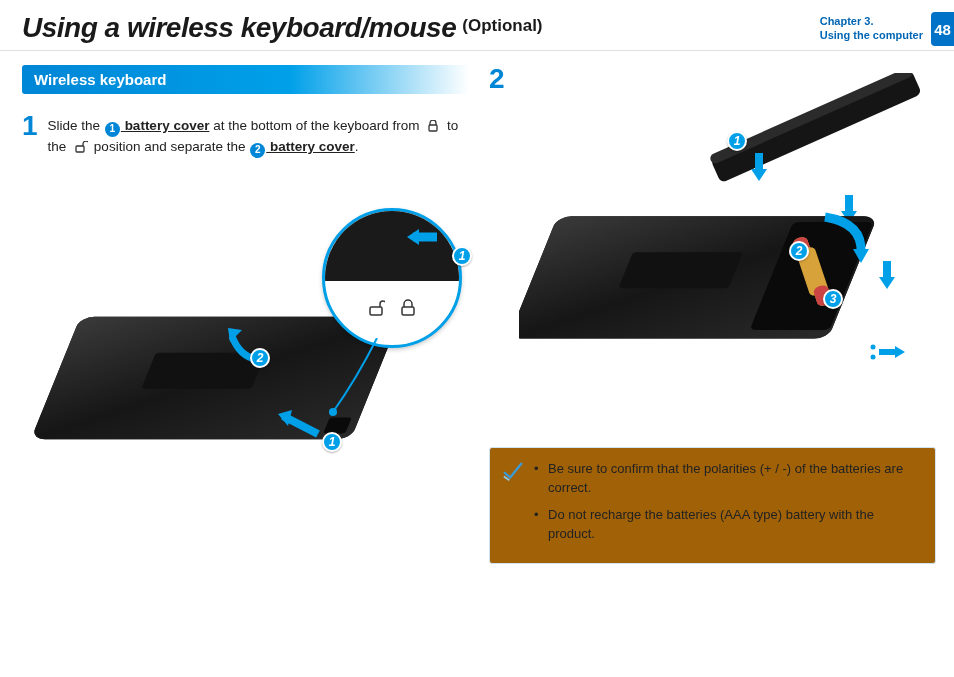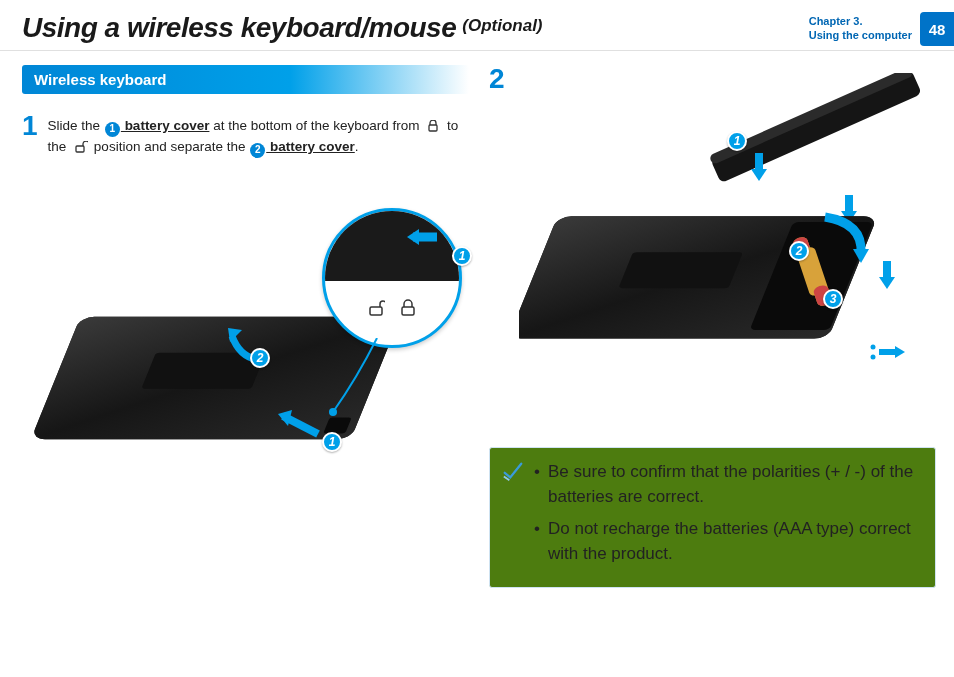--- a/index.html
+++ b/index.html
@@ -21,42 +21,41 @@
   .title-main {
     font-size: 28px;
     font-weight: 700;
     font-style: italic;
     color: #1a1a1a;
     letter-spacing: -0.5px;
   }
   .title-opt {
     font-size: 17px;
     font-weight: 700;
-    font-style: italic;
     color: #1a1a1a;
     margin-left: 6px;
     position: relative;
     top: 4px;
   }
   .chap-block {
     margin-left: auto;
     display: flex;
     align-items: stretch;
     height: 34px;
   }
   .chap-text {
     text-align: left;
     font-size: 11px;
     font-weight: 700;
     color: #0066b3;
     padding: 2px 8px 0 0;
     line-height: 1.3;
   }
   .page-badge {
-    width: 34px;
+    width: 23px;
     background: #0073c8;
     color: #fff;
     border-radius: 4px 0 0 4px;
     display: flex;
     align-items: center;
     justify-content: center;
     font-size: 15px;
     font-weight: 700;
   }
   .content {
@@ -167,26 +166,26 @@
   }
   .zoom-lock-row {
     position: absolute;
     bottom: 28px;
     width: 100%;
     display: flex;
     justify-content: center;
     gap: 14px;
   }
   .note-box {
-    background: #4d7c0f;
+    background: #a16207;
     border: 1px solid #cfe3f2;
     border-radius: 3px;
     padding: 12px 16px 12px 44px;
     position: relative;
-    font-size: 17px;
+    font-size: 13px;
     line-height: 1.45;
     margin-top: 4px;
   }
   .note-box .note-icon {
     position: absolute;
     left: 12px; top: 12px;
     width: 22px; height: 22px;
     color: #3a9bd9;
   }
   .note-box ul { list-style: none; }
@@ -387,18 +386,18 @@
       </svg>
     </div>
 
     <div class="note-box">
       <svg class="note-icon" viewBox="0 0 24 24">
         <path d="M3 14 L9 19 L21 4" stroke="#3a9bd9" stroke-width="2.5" fill="none" stroke-linecap="round"></path>
         <path d="M2 18 L8 22" stroke="#8fc8ea" stroke-width="2" fill="none"></path>
       </svg>
       <ul>
         <li>Be sure to confirm that the polarities (+ / -) of the batteries are correct.</li>
-        <li>Do not recharge the batteries (AAA type) correct with the product.</li>
+        <li>Do not recharge the batteries (AAA type) battery with the product.</li>
       </ul>
     </div>
   </div>
 
 </div>
 
 </body></html>

